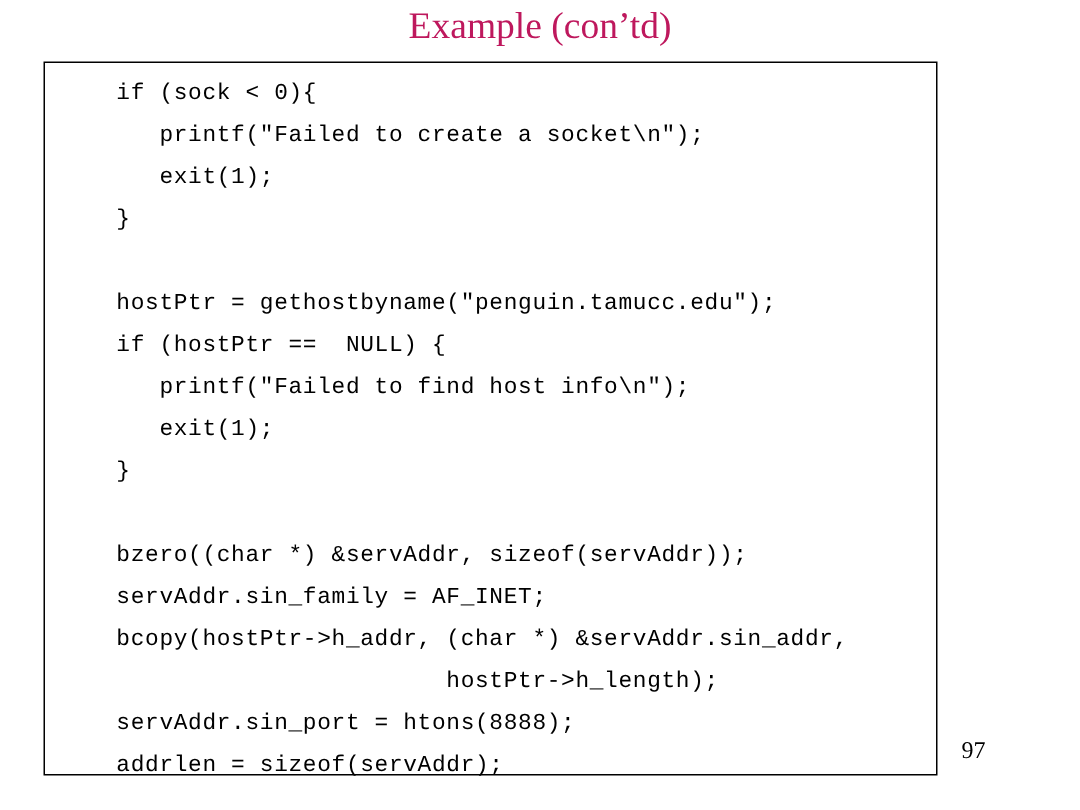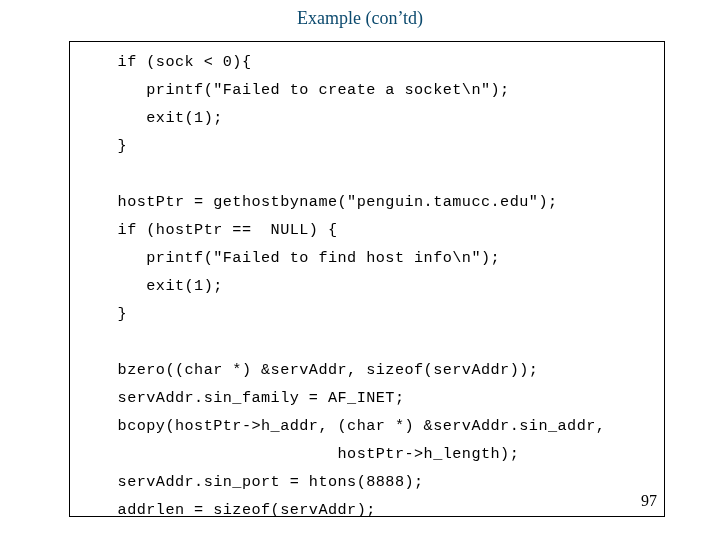--- a/index.html
+++ b/index.html
@@ -22,36 +22,35 @@
     height: 540px;
     background: #ffffff;
   }
   #slide-title {
     position: absolute;
     left: 0;
     top: 2px;
     width: 720px;
     text-align: center;
     font-family: "Liberation Serif", "DejaVu Serif", serif;
-    font-size: 18px;
+    font-size: 25px;
     line-height: 32px;
-    color: #0c4a6e;
+    color: #be185d;
     letter-spacing: 0px;
     white-space: pre;
   }
   #code-box {
     position: absolute;
     left: 29px;
     top: 41px;
     width: 596px;
     height: 476px;
     box-sizing: border-box;
     border: 1.5px solid #000000;
     background: #ffffff;
-    margin-left: 40px;
   }
   #code-listing {
     position: absolute;
     left: 38px;
     top: 6px;
     margin: 0;
     padding: 0;
     font-family: "Liberation Mono", "DejaVu Sans Mono", monospace;
     font-size: 15.2px;
     line-height: 28px;

